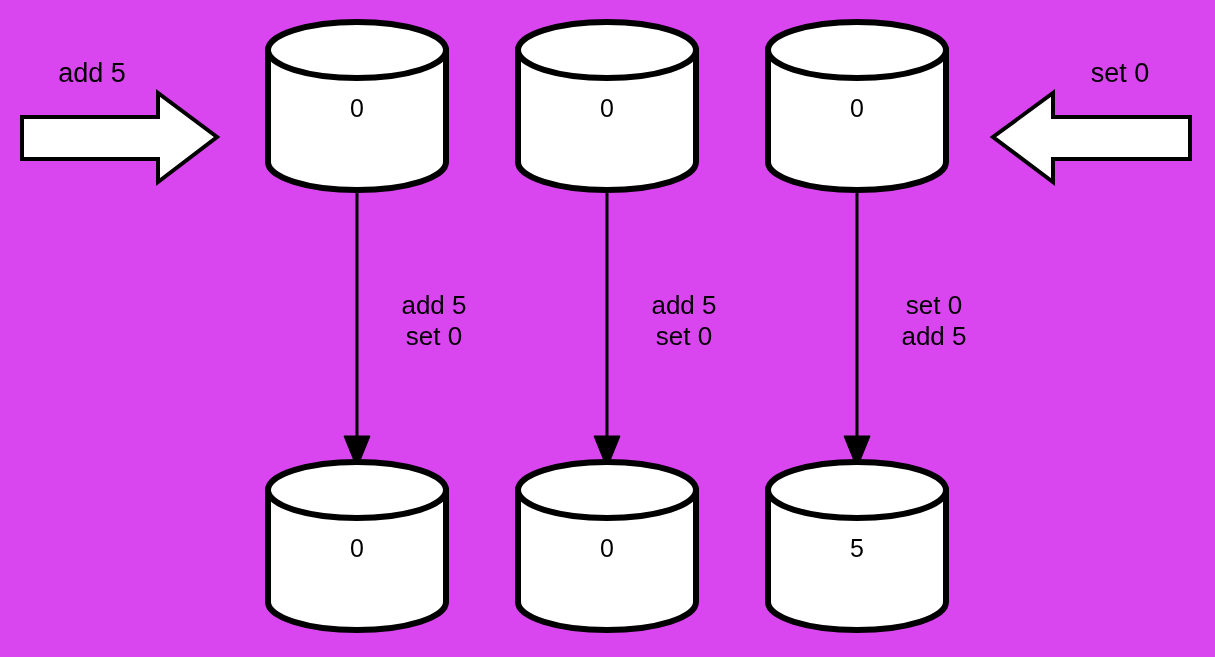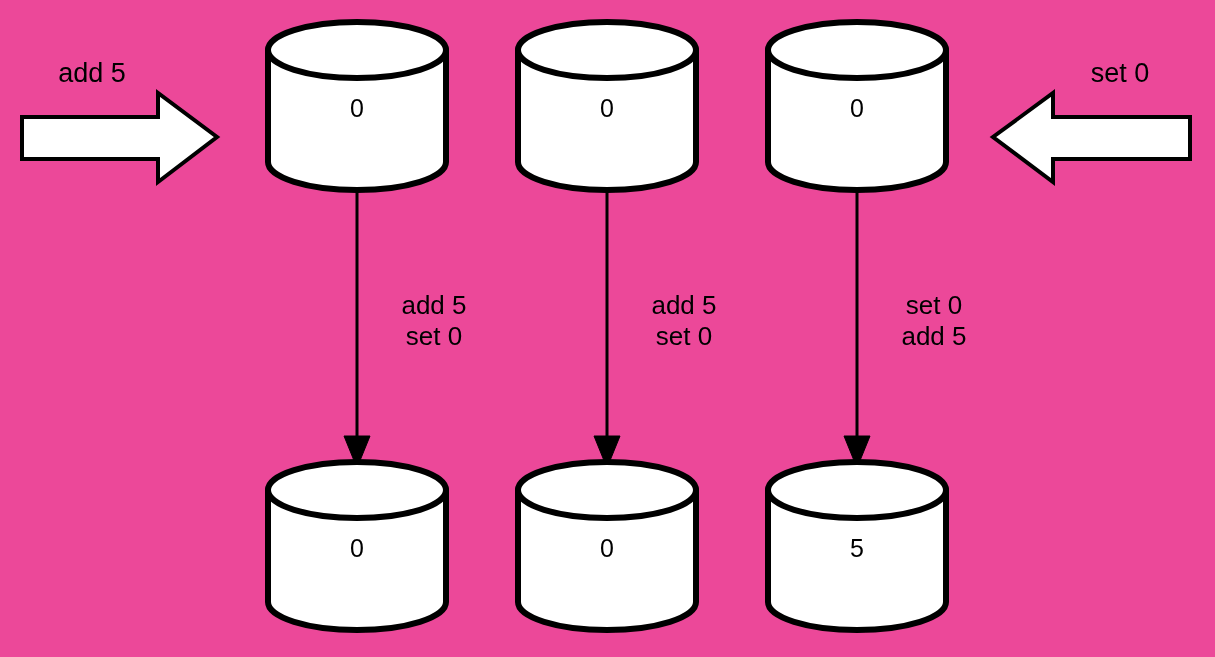--- a/index.html
+++ b/index.html
@@ -8,21 +8,21 @@
     background: #ffffff;
   }
   body {
     font-family: "Liberation Sans", sans-serif;
     color: #000000;
   }
   #canvas {
     position: relative;
     width: 1215px;
     height: 657px;
-    background: #ec4899;
+    background: #d946ef;
     overflow: hidden;
   }
   .svg-layer {
     position: absolute;
     left: 0;
     top: 0;
     width: 1215px;
     height: 657px;
   }
   .db-value {

